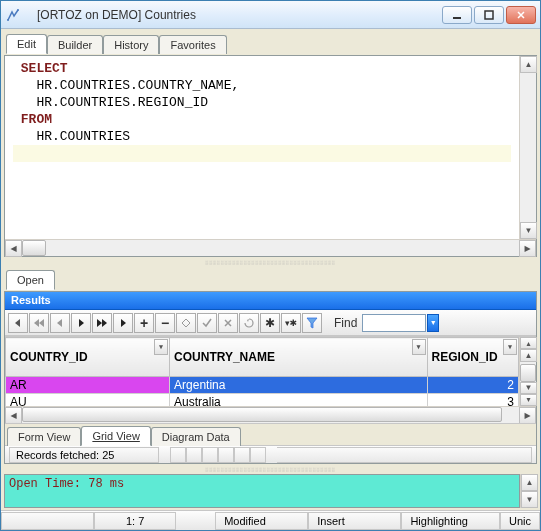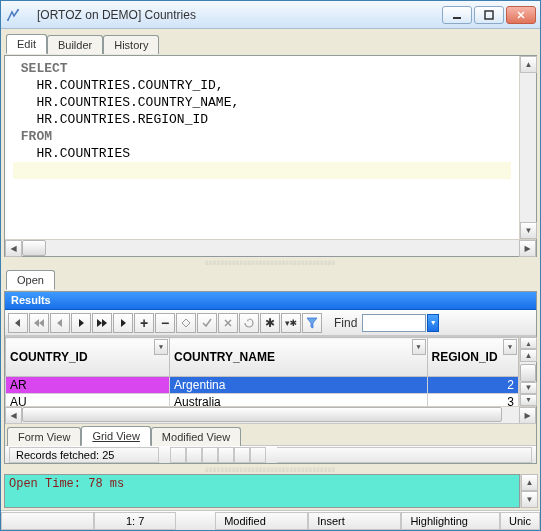--- a/index.html
+++ b/index.html
@@ -33,21 +33,21 @@
   .titlebar .title { flex: 1; font-size: 12px; color: #333; }
   .winbtns { display: flex; gap: 2px; }
   .winbtn { width: 30px; height: 18px; border: 1px solid #8aa9c9; border-radius: 3px; background: linear-gradient(#fefefe,#dbeaf9); display:flex;align-items:center;justify-content:center; font-size:9px; color:#333;}
   .winbtn.close { background: linear-gradient(#f7b5a9,#e1735a); border-color:#c25c45; color:#fff;}
   .body { flex:1; display:flex; flex-direction:column; padding:2px 3px; gap:2px; overflow:hidden;}
   .tabstrip { height:22px; display:flex; align-items:flex-end; background:#ece9d8; padding-left:2px;}
   .tab { border:1px solid #919b9c; border-bottom:none; background:#f4f3ee; padding:3px 10px; font-size:11px; color:#333; border-radius:3px 3px 0 0; margin-right:0px; position:relative; top:1px;}
   .tab.active { background:#fff; border-bottom:1px solid #fff; z-index:2;}
   .editor-panel { border:1px solid #919b9c; background:#fff; height:202px; display:flex; flex-direction:column; position:relative;}
   .editor { flex:1; font-family:"Courier New",monospace; font-size:13px; padding:4px 8px; line-height:17px; overflow:hidden; position:relative;}
-  .sql-kw { font-weight:bold; color:#737373;}
+  .sql-kw { font-weight:bold; color:#7f1d1d;}
   .sql-line-hl { background:#fbfae3; display:block; height:17px;}
   .vscroll { width:17px; background:#f0f0f0; border-left:1px solid #d4d0c8; display:flex; flex-direction:column;}
   .hscroll { height:17px; background:#f0f0f0; border-top:1px solid #d4d0c8; display:flex;}
   .sbtn { width:17px; height:17px; background:linear-gradient(#fff,#e3e3e3); border:1px solid #bfbfbf; display:flex;align-items:center;justify-content:center; font-size:8px; color:#555;}
   .strack { flex:1; background:#efefef;}
   .sthumb { background:linear-gradient(#fff,#dcdcdc); border:1px solid #b5b5b5; border-radius:2px;}
   .editor-wrap { display:flex; flex:1; min-height:0;}
   .splitter { height:6px; background:#ece9d8; display:flex; align-items:center; justify-content:center; color:#a9a9a9; font-size:4px; letter-spacing:1px;}
   .data-panel { border:1px solid #919b9c; background:#fff; flex:1; display:flex; flex-direction:column; min-height:0;}
   .data-tabstrip { height:22px; display:flex; align-items:flex-end; padding-left:2px; background:#ece9d8;}
@@ -112,27 +112,27 @@
         </div>
     </div>
   </div>
 
   <div class="body">
 
     <div class="tabstrip">
       <div class="tab active">Edit</div>
       <div class="tab">Builder</div>
       <div class="tab">History</div>
+      <div class="tab">Favorites</div>
     </div>
 
     <div class="editor-panel">
       <div class="editor-wrap">
         <div class="editor">
 <div>&nbsp;<span class="sql-kw">SELECT</span></div>
-<div>&nbsp;&nbsp;&nbsp;<span>HR.COUNTRIES.COUNTRY_ID,</span></div>
 <div>&nbsp;&nbsp;&nbsp;<span>HR.COUNTRIES.COUNTRY_NAME,</span></div>
 <div>&nbsp;&nbsp;&nbsp;<span>HR.COUNTRIES.REGION_ID</span></div>
 <div>&nbsp;<span class="sql-kw">FROM</span></div>
 <div>&nbsp;&nbsp;&nbsp;<span>HR.COUNTRIES</span></div>
 <span class="sql-line-hl"></span>
         </div>
         <div class="vscroll">
           <div class="sbtn">▲</div>
           <div class="strack"></div>
           <div class="sbtn">▼</div>
@@ -265,21 +265,21 @@
           <div class="strack">
               <div class="sthumb" style="width:480px;height:15px;"></div>
             </div>
           <div class="sbtn">▶</div>
         </div>
       </div>
 
       <div class="viewtabs">
         <div class="tab">Form View</div>
         <div class="tab active" style="text-decoration:underline;">Grid View</div>
-        <div class="tab">Modified View</div>
+        <div class="tab">Diagram Data</div>
       </div>
 
       <div class="statusline">
         <div class="statcell" style="flex:0 0 150px;">Records fetched: 25</div>
         <div class="tinyboxes">
           <div class="tinybox"></div>
           <div class="tinybox"></div>
           <div class="tinybox"></div>
           <div class="tinybox"></div>
           <div class="tinybox"></div>

